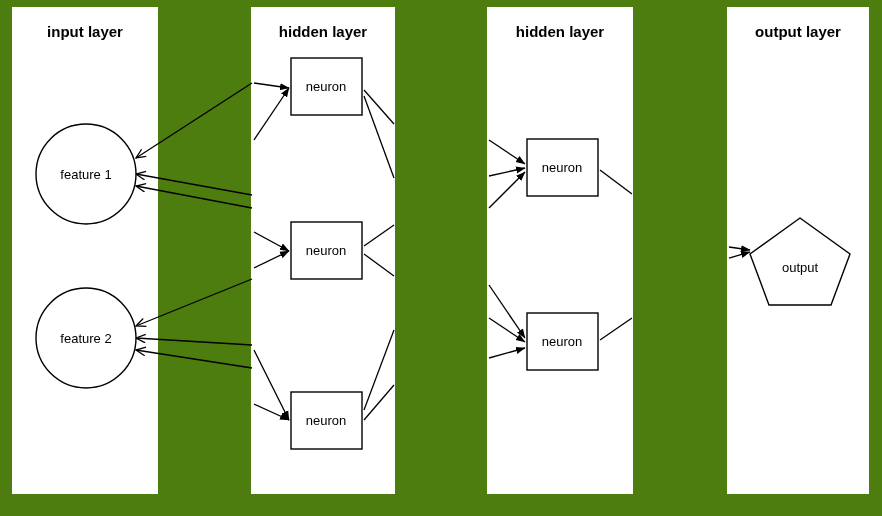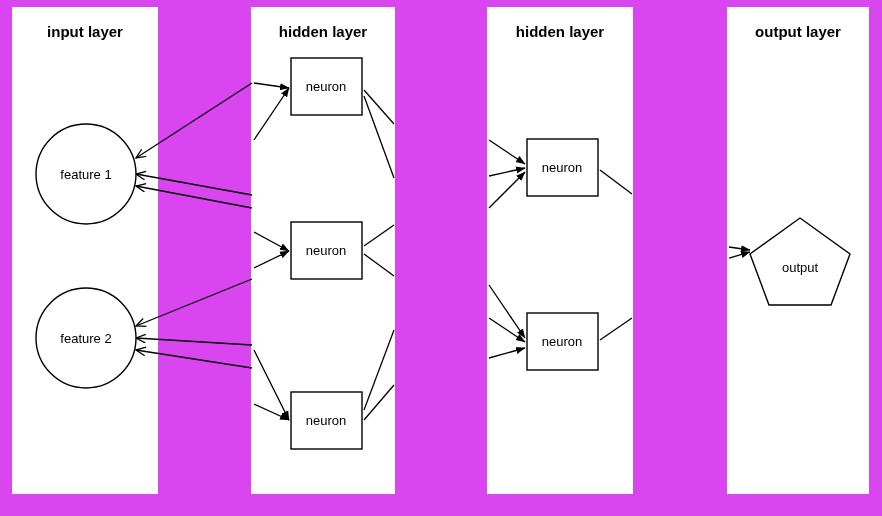--- a/index.html
+++ b/index.html
@@ -10,21 +10,21 @@
   body {
     width: 882px;
     height: 516px;
     overflow: hidden;
     font-family: "Liberation Sans", sans-serif;
   }
   #canvas {
     position: relative;
     width: 882px;
     height: 516px;
-    background: #d946ef;
+    background: #4d7c0f;
   }
   #diagram {
     position: absolute;
     left: 0;
     top: 0;
   }
   .panel-title {
     font-weight: bold;
     font-size: 15px;
     fill: #000000;

